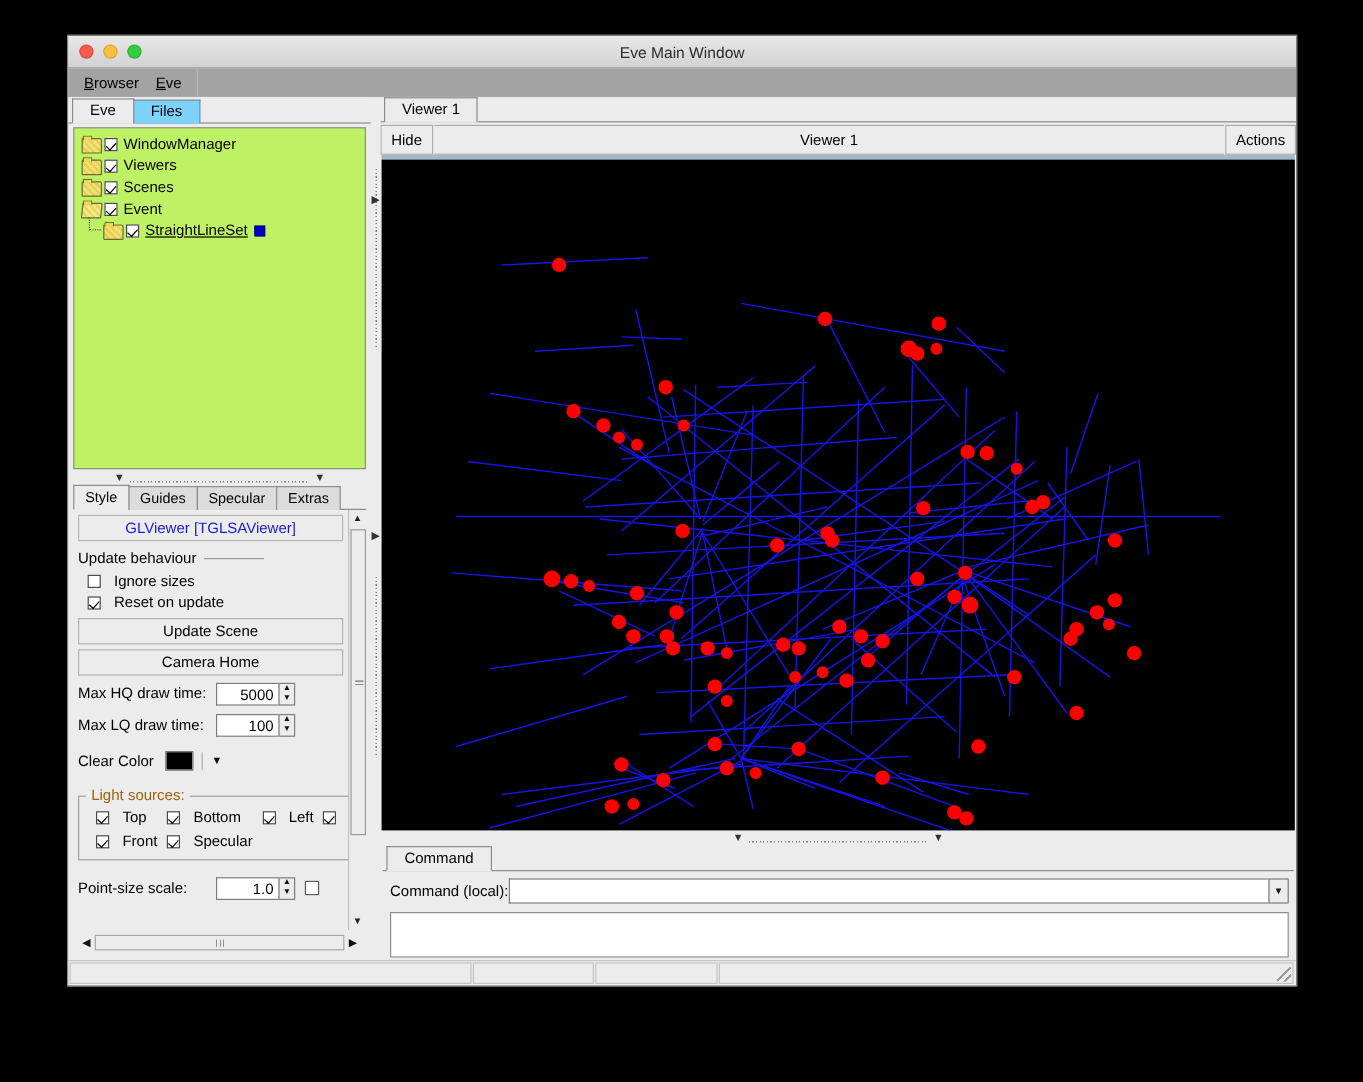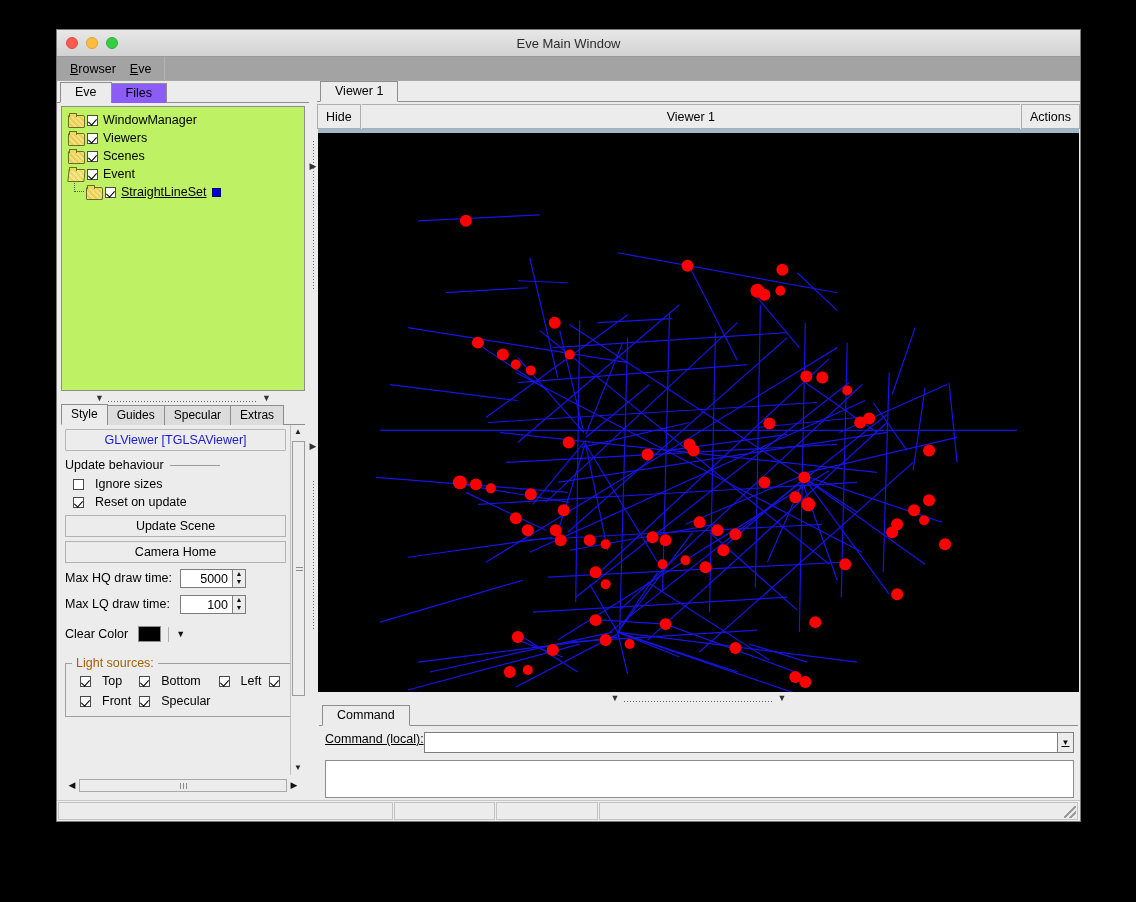--- a/index.html
+++ b/index.html
@@ -65,21 +65,21 @@
   .tabstrip {
     height: 22px; flex: 0 0 22px;
     display: flex; align-items: flex-end;
     background: #ececec;
     border-bottom: 1px solid #8d8d8d;
     padding-left: 3px;
   }
   .tab {
     font-size: 12.5px; padding: 2px 14px 3px 14px;
     border: 1px solid #8d8d8d; border-bottom: none;
-    background: #8b5cf6; margin-right: -1px;
+    background: #7dd3fc; margin-right: -1px;
     position: relative; top: 1px; cursor: default;
     color: #000;
   }
   .tab.active { background: #ececec; border-bottom: 1px solid #ececec; }
   .tabstrip-fill { flex: 1; border-bottom: 0; }
 
   .tree-pane {
     flex: 1 1 auto;
     background: #bef264;
     border: 1px solid #8d8d8d;
@@ -291,21 +291,21 @@
     flex: 0 0 12px; height: 12px; display: flex; align-items: center; justify-content: center;
     background: #ececec; cursor: row-resize;
   }
   .splitter-h2 .dots {
     width: 150px; height: 1px; margin: 0 4px; position: relative; top: 3px;
     background: repeating-linear-gradient(to right,#666 0 1px,transparent 1px 3px);
   }
 
   .cmd-dock { flex: 0 0 96px; display: flex; flex-direction: column; padding: 0 2px; }
   .cmd-tabs { flex: 0 0 21px; display: flex; align-items: flex-end; border-bottom: 1px solid #8d8d8d; padding-left: 3px; }
-  .cmd-row { display: flex; padding: 6px 4px 0 6px; gap: 0; text-decoration: underline; }
+  .cmd-row { display: flex; align-items: center; padding: 6px 4px 0 6px; gap: 0; }
   .cmd-lbl { font-size: 12.5px; color: #000; }
   .combo { flex: 1; display: flex; height: 21px; }
   .combo-input {
     flex: 1; background: #fff; border: 1px solid #7d7d7d; border-right: none;
     font-size: 12.5px; padding: 2px 4px; color: #000;
   }
   .combo-btn {
     width: 17px; border: 1px solid #7d7d7d; background: #ececec;
     display: flex; align-items: center; justify-content: center; font-size: 8px; color: #111;
   }
@@ -483,20 +483,31 @@
                     <span class="cbx on"></span>
                     <span>Front</span>
                   </div>
                   <div class="chkrow">
                     <span class="cbx on"></span>
                     <span>Specular</span>
                   </div>
                 </div>
               </fieldset>
 
+              <div class="fieldrow" style="margin-top:12px;">
+                <span class="flbl">Point-size scale:</span>
+                <span class="spinner">
+                  <span class="spin-input">1.0</span>
+                  <span class="spin-btns">
+                    <span>▲</span>
+                    <span>▼</span>
+                  </span>
+                </span>
+                <span class="trailcbx"></span>
+              </div>
 
             </div>
 
             <div class="vscroll">
               <span class="vs-arrow">▲</span>
               <span class="vs-track">
                 <span class="vs-thumb">
                   <span class="vs-grip"></span>
                 </span>
               </span>

